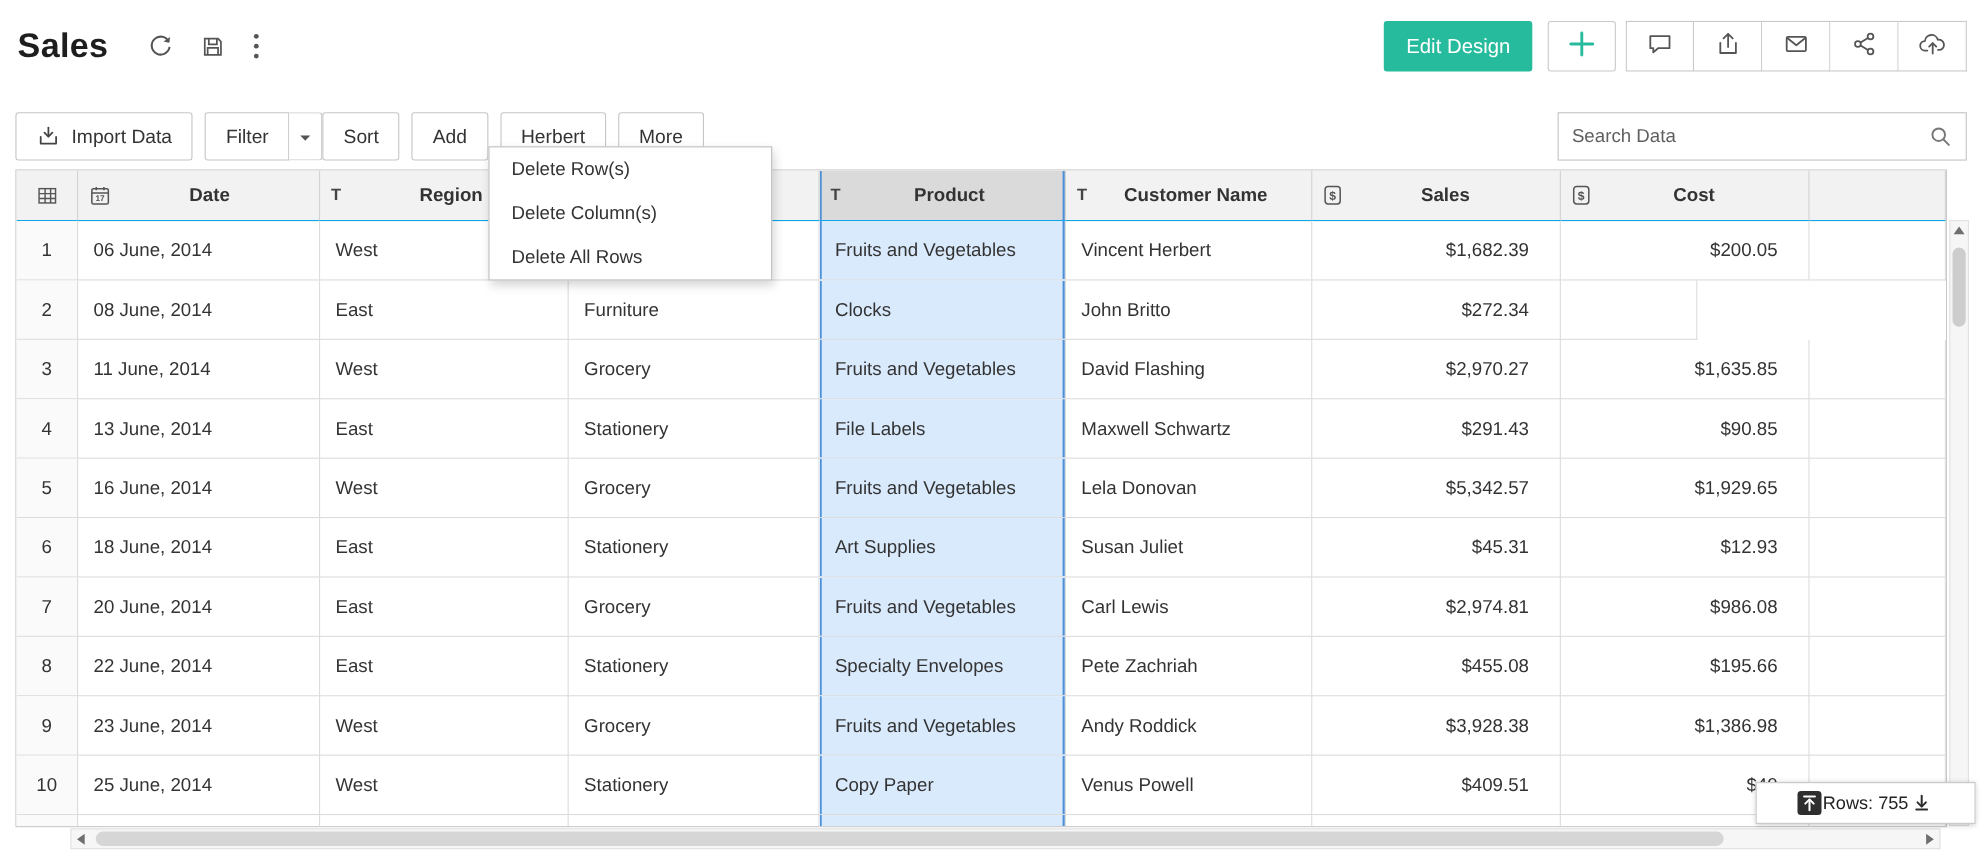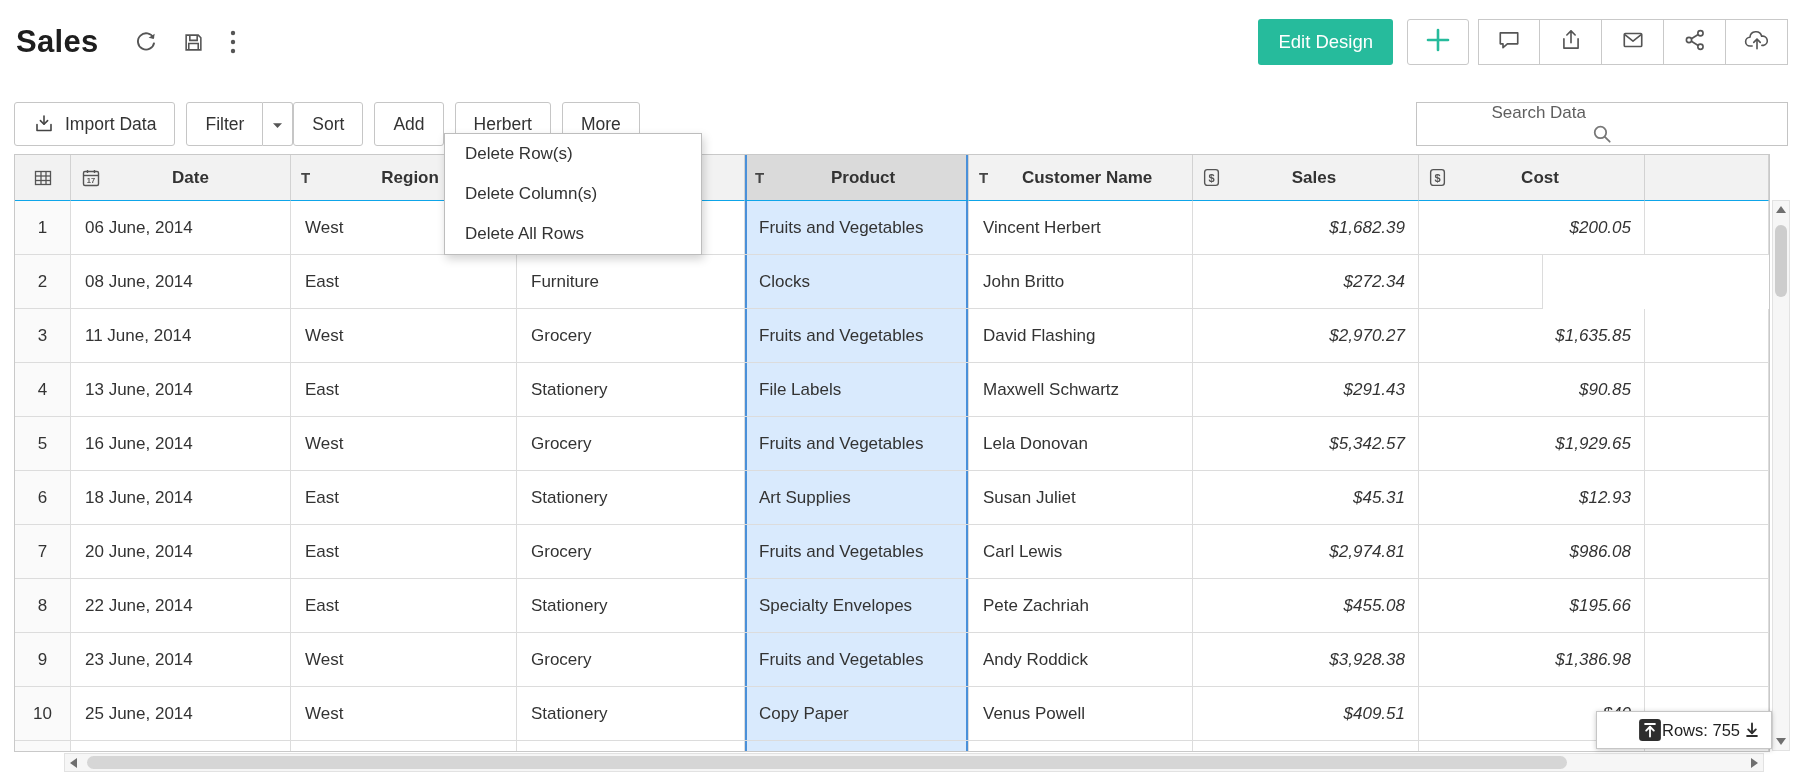--- a/index.html
+++ b/index.html
@@ -25,21 +25,21 @@
   .toolbar { position:absolute; top:102px; left:14px; right:16px; height:44px;
     display:flex; align-items:center; }
   .tb-btn { height:44px; border:1px solid #c6c6c6; background:#fff; border-radius:3px;
     font-size:17.5px; color:#333; padding:0 18px; margin-right:11px;
     display:flex; align-items:center; gap:10px; font-family:inherit; cursor:pointer; }
   .split { display:flex; }
   .split .tb-btn { margin-right:0; }
   .split .main { border-radius:3px 0 0 3px; }
   .split .arrow { width:30px; padding:0; justify-content:center; border-left:none; border-radius:0 3px 3px 0; }
   .search { margin-left:auto; width:372px; height:44px; border:1px solid #c4c4c4; background:#fff;
-    display:flex; align-items:center; padding:0 12px;flex-direction:column; }
+    display:flex; align-items:center; padding:0 12px; }
   .search input { flex:1; border:none; outline:none; font-size:17px; font-family:inherit; color:#333; }
   .search input::placeholder { color:#5f5f5f; }
 
   
   .dropdown { position:absolute; top:133px; left:444px; width:258px; background:#fff;
     border:1px solid #bdbdbd; box-shadow:2px 4px 9px rgba(0,0,0,.18); z-index:60; }
   .menu-item { height:40px; display:flex; align-items:center; padding:0 20px;
     font-size:17px; color:#333; cursor:pointer; }
 
   
@@ -54,21 +54,21 @@
   .ticon { font-size:15px; font-weight:700; color:#444; margin-right:4px; }
   .tr { display:flex; height:54px; background:#fff; }
   .td { border-right:1px solid #dcdcdc; border-bottom:1px solid #dcdcdc;
     display:flex; align-items:center; padding:0 14px; font-size:17px; color:#333;
     overflow:hidden; white-space:nowrap; }
   .c-n { width:56px; justify-content:center; padding:0; }
   .td.c-n { background:#fafafa; }
   .c-date { width:220px; } .c-region { width:226px; } .c-category { width:228px; }
   .c-product { width:224px; } .c-customer { width:224px; }
   .c-sales { width:226px; } .c-cost { width:226px; } .c-empty { width:124px; }
-  .num { justify-content:flex-end; padding-right:13px;font-style:italic; }
+  .num { justify-content:flex-end; padding-right:28px; }
   .td.sel { background:var(--selection-bg,#d9eafd);
     box-shadow:inset 2px 0 0 var(--selection-border,#4a90d9), inset -2px 0 0 var(--selection-border,#4a90d9); }
   .th.sel-h { background:#dadada;
     box-shadow:inset 2px 0 0 var(--selection-border,#4a90d9), inset -2px 0 0 var(--selection-border,#4a90d9); }
 
   
   .vsb { position:absolute; left:1772px; top:200px; width:18px; height:551px;
     background:#f6f6f6; border:1px solid #e2e2e2; }
   .vsb .thumb { position:absolute; top:24px; left:2px; width:12px; height:72px;
     background:#cdcdcd; border-radius:7px; }
@@ -79,23 +79,23 @@
   .hsb { position:absolute; left:64px; top:753px; width:1700px; height:19px;
     background:#f6f6f6; border:1px solid #e2e2e2; }
   .hsb .thumb { position:absolute; left:22px; top:2px; width:1480px; height:13px;
     background:#d6d6d6; border-radius:7px; }
   .tri-left { width:0; height:0; border-top:5px solid transparent; border-bottom:5px solid transparent;
     border-right:7px solid #6f6f6f; position:absolute; left:5px; top:3.5px; }
   .tri-right { width:0; height:0; border-top:5px solid transparent; border-bottom:5px solid transparent;
     border-left:7px solid #6f6f6f; position:absolute; right:5px; top:3.5px; }
 
   
-  .rows-badge { position:absolute; left:1596px; top:711px; width:176px; height:38px;
+  .rows-badge { position:absolute; left:1596px; top:711px; width:200px; height:38px;
     background:#fff; border:1px solid #c6c6c6; box-shadow:0 1px 5px rgba(0,0,0,.22);
-    display:flex; align-items:center; justify-content:flex-end; padding:0 7px; z-index:40; }
+    display:flex; align-items:center; justify-content:center; padding:0 19px; z-index:40; }
   .rows-label { font-size:16.5px; color:#222; }
   .badge-ic { display:flex; align-items:center; cursor:pointer; }
 </style>
 </head>
 <body>
 
 <div class="app">
 
   <div class="topbar">
     <div class="title">Sales</div>

